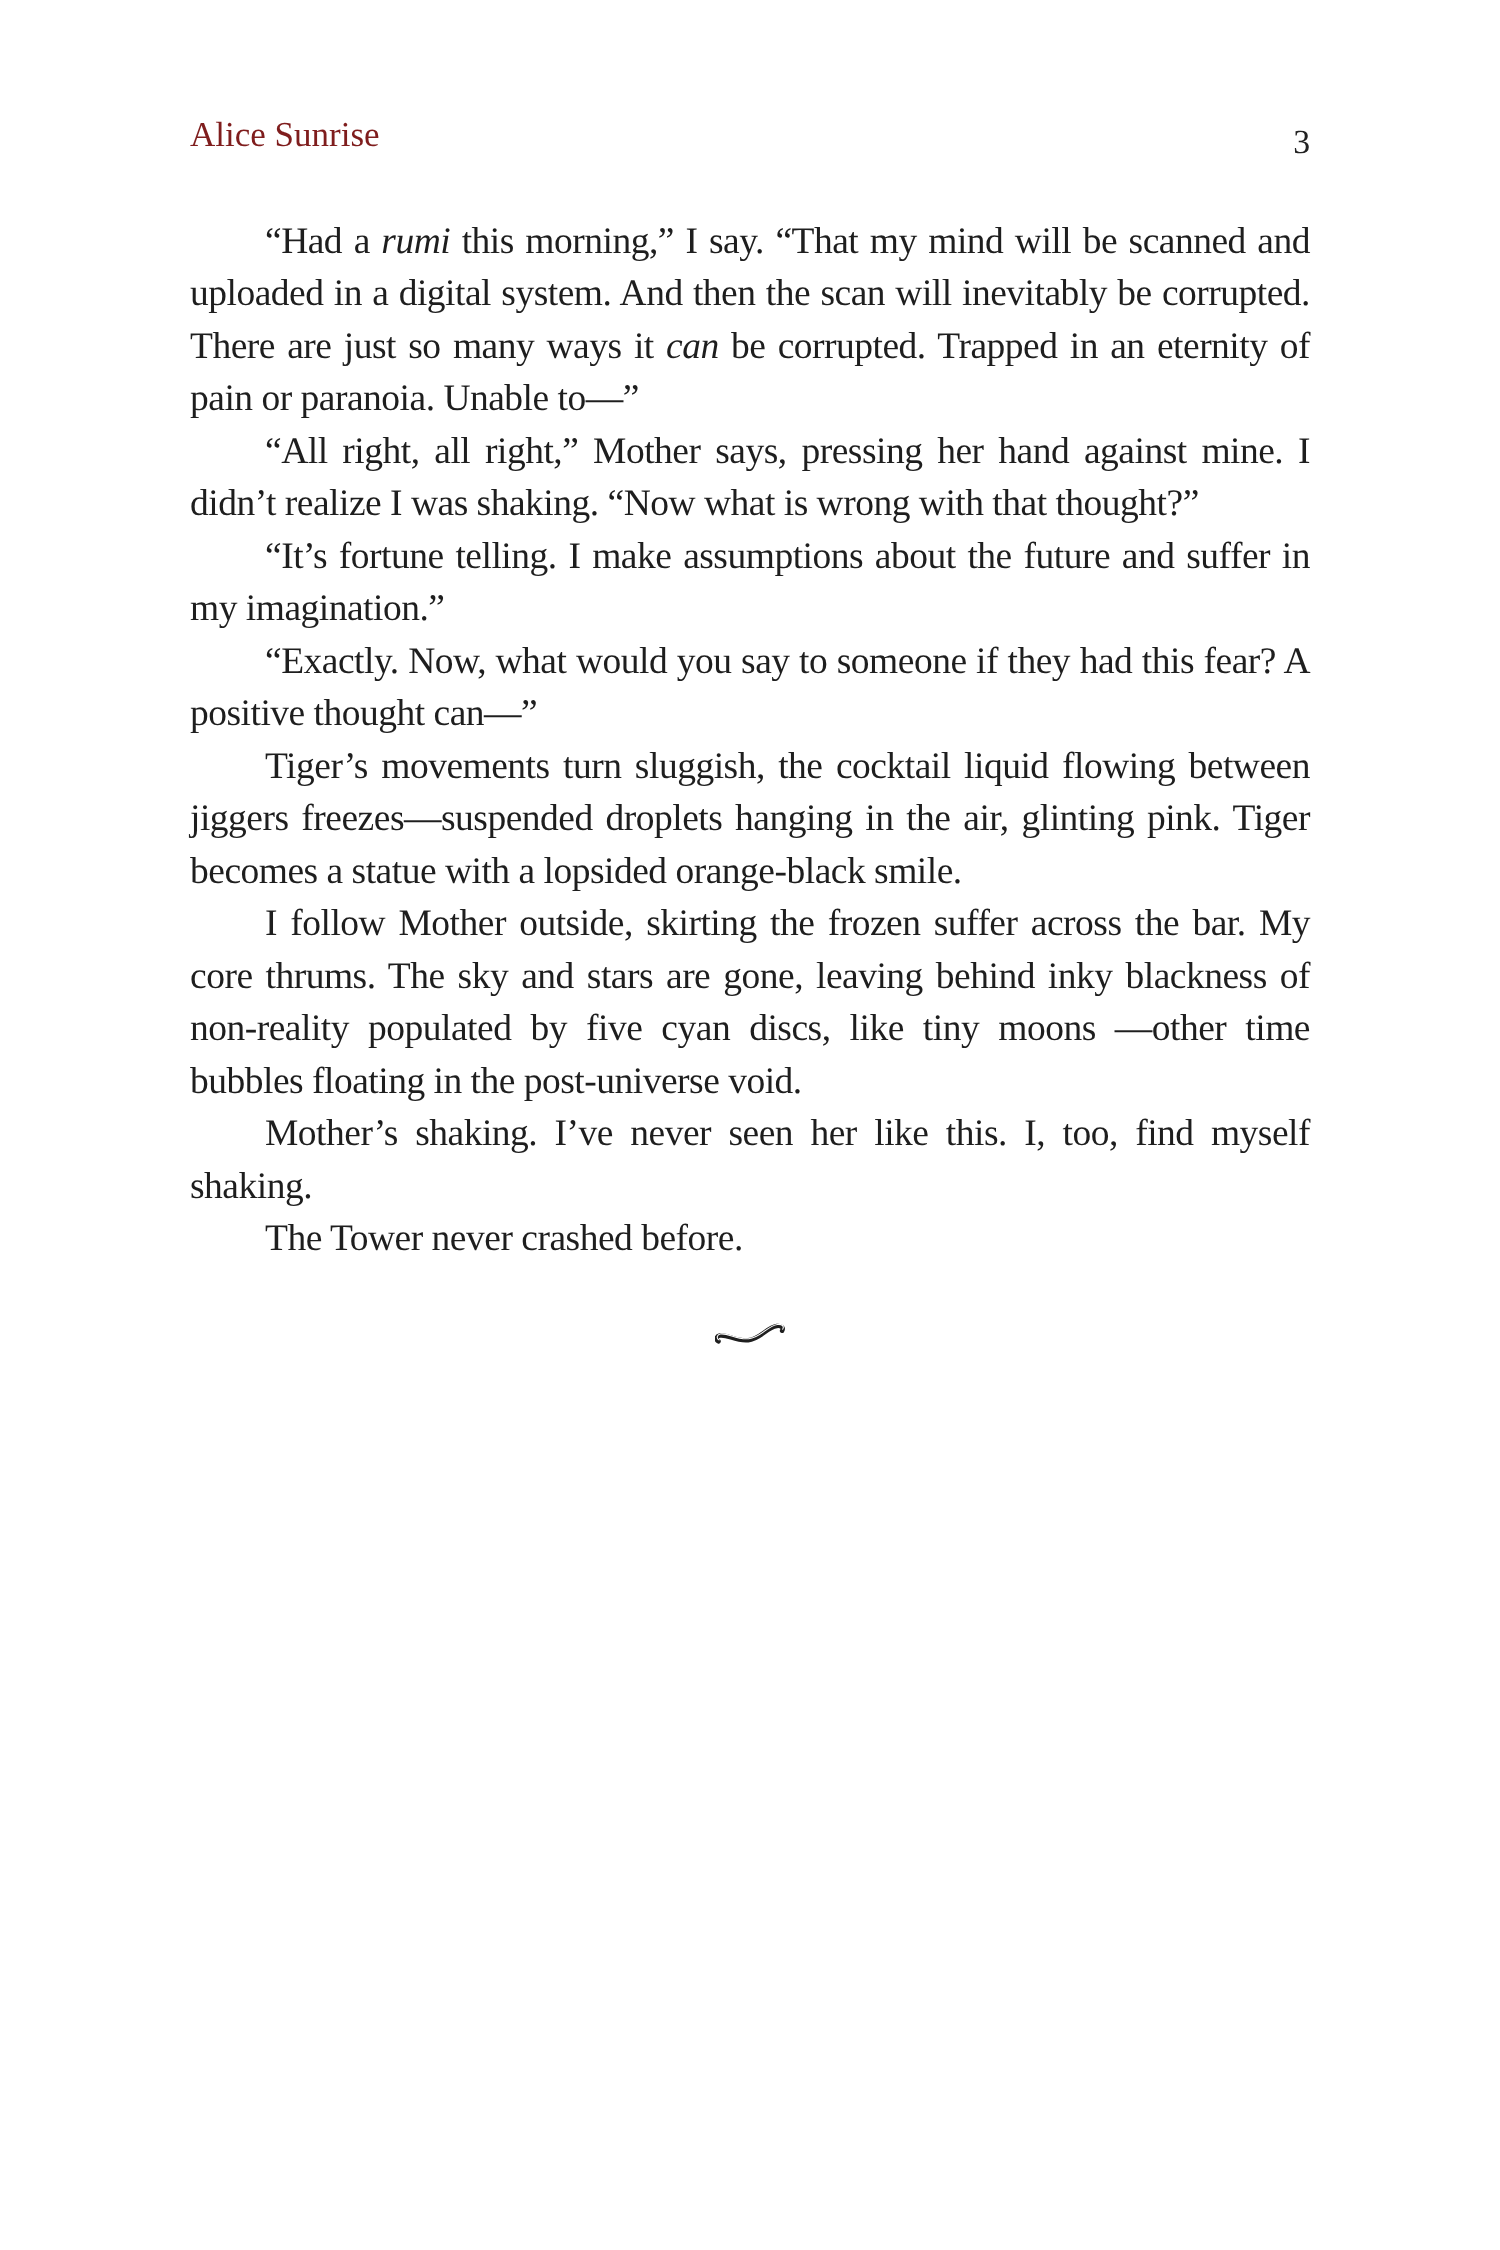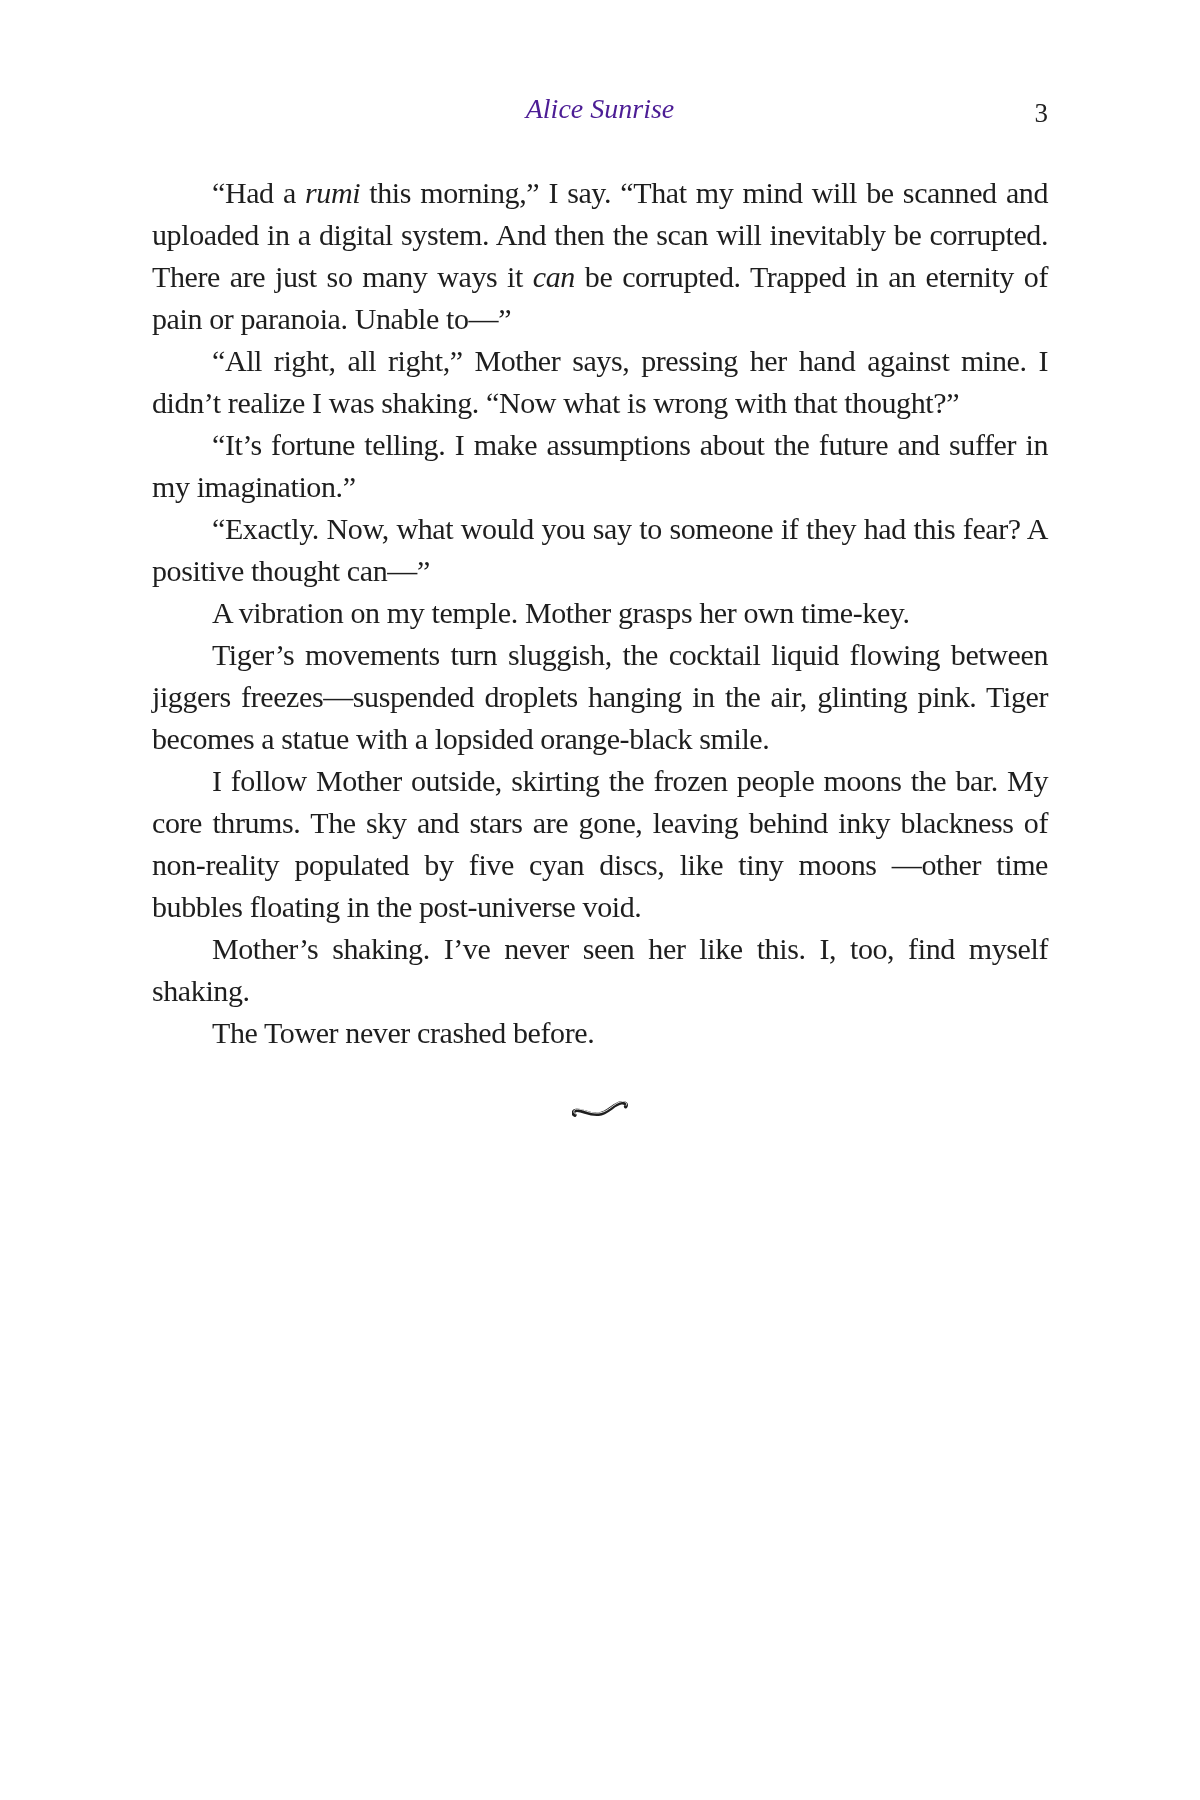--- a/index.html
+++ b/index.html
@@ -20,25 +20,24 @@
     margin: 0 152px;
     width: 896px;
   }
   .page-header {
     position: relative;
     padding-top: 92px;
     height: 40px;
   }
   .header-title {
     display: block;
-    text-align: center;
-    font-style: italic;
+    text-align: left;
     font-size: 28px;
     line-height: 34px;
-    color: #4c1d95;
+    color: #7f1d1d;
   }
   .page-number {
     position: absolute;
     right: 0;
     top: 96px;
     font-size: 27px;
     line-height: 34px;
     color: #222222;
   }
   .body-text {
@@ -75,23 +74,22 @@
   <div class="content">
     <header class="page-header">
       <span class="header-title">Alice Sunrise</span>
       <span class="page-number">3</span>
     </header>
     <main class="body-text">
         <p class="para"><span>“Had a </span><i>rumi</i><span> this morning,” I say. “That my mind will be scanned and uploaded in a digital system. And then the scan will inevitably be corrupted. There are just so many ways it </span><i>can</i><span> be corrupted. Trapped in an eternity of pain or paranoia. Unable to—”</span></p>
         <p class="para"><span>“All right, all right,” Mother says, pressing her hand against mine. I didn’t realize I was shaking. “Now what is wrong with that thought?”</span></p>
         <p class="para"><span>“It’s fortune telling. I make assumptions about the future and suffer in my imagination.”</span></p>
         <p class="para"><span>“Exactly. Now, what would you say to someone if they had this fear? A positive thought can—”</span></p>
-        <p class="para"><span>A vibration on my temple. Mother grasps her own time-key.</span></p>
         <p class="para"><span>Tiger’s movements turn sluggish, the cocktail liquid flowing between jiggers freezes—suspended droplets hanging in the air, glinting pink. Tiger becomes a statue with a lopsided orange-black smile.</span></p>
-        <p class="para"><span>I follow Mother outside, skirting the frozen people moons the bar. My core thrums. The sky and stars are gone, leaving behind inky blackness of non-reality populated by five cyan discs, like tiny moons —other time bubbles floating in the post-universe void.</span></p>
+        <p class="para"><span>I follow Mother outside, skirting the frozen suffer across the bar. My core thrums. The sky and stars are gone, leaving behind inky blackness of non-reality populated by five cyan discs, like tiny moons —other time bubbles floating in the post-universe void.</span></p>
         <p class="para"><span>Mother’s shaking. I’ve never seen her like this. I, too, find myself shaking.</span></p>
         <p class="para"><span>The Tower never crashed before.</span></p>
         <div class="scene-break">
   <svg width="57" height="21" viewBox="0 0 120 44" aria-hidden="true">
     <g fill="none" stroke="#1f1f1f" stroke-linecap="round">
       <path d="M6 36 C1 34 2 27 8 26 C22 24 34 36 56 34 C76 32 88 12 104 10 C112 9 116 13 113 18" stroke-width="7.5"></path>
       <path d="M6 36 C1 34 2 27 8 26 C22 24 34 36 56 34 C76 32 88 12 104 10 C112 9 116 13 113 18" stroke-width="1.8" stroke="#ffffff" transform="translate(1,-2.6)"></path>
     </g>
   </svg>
 </div>

